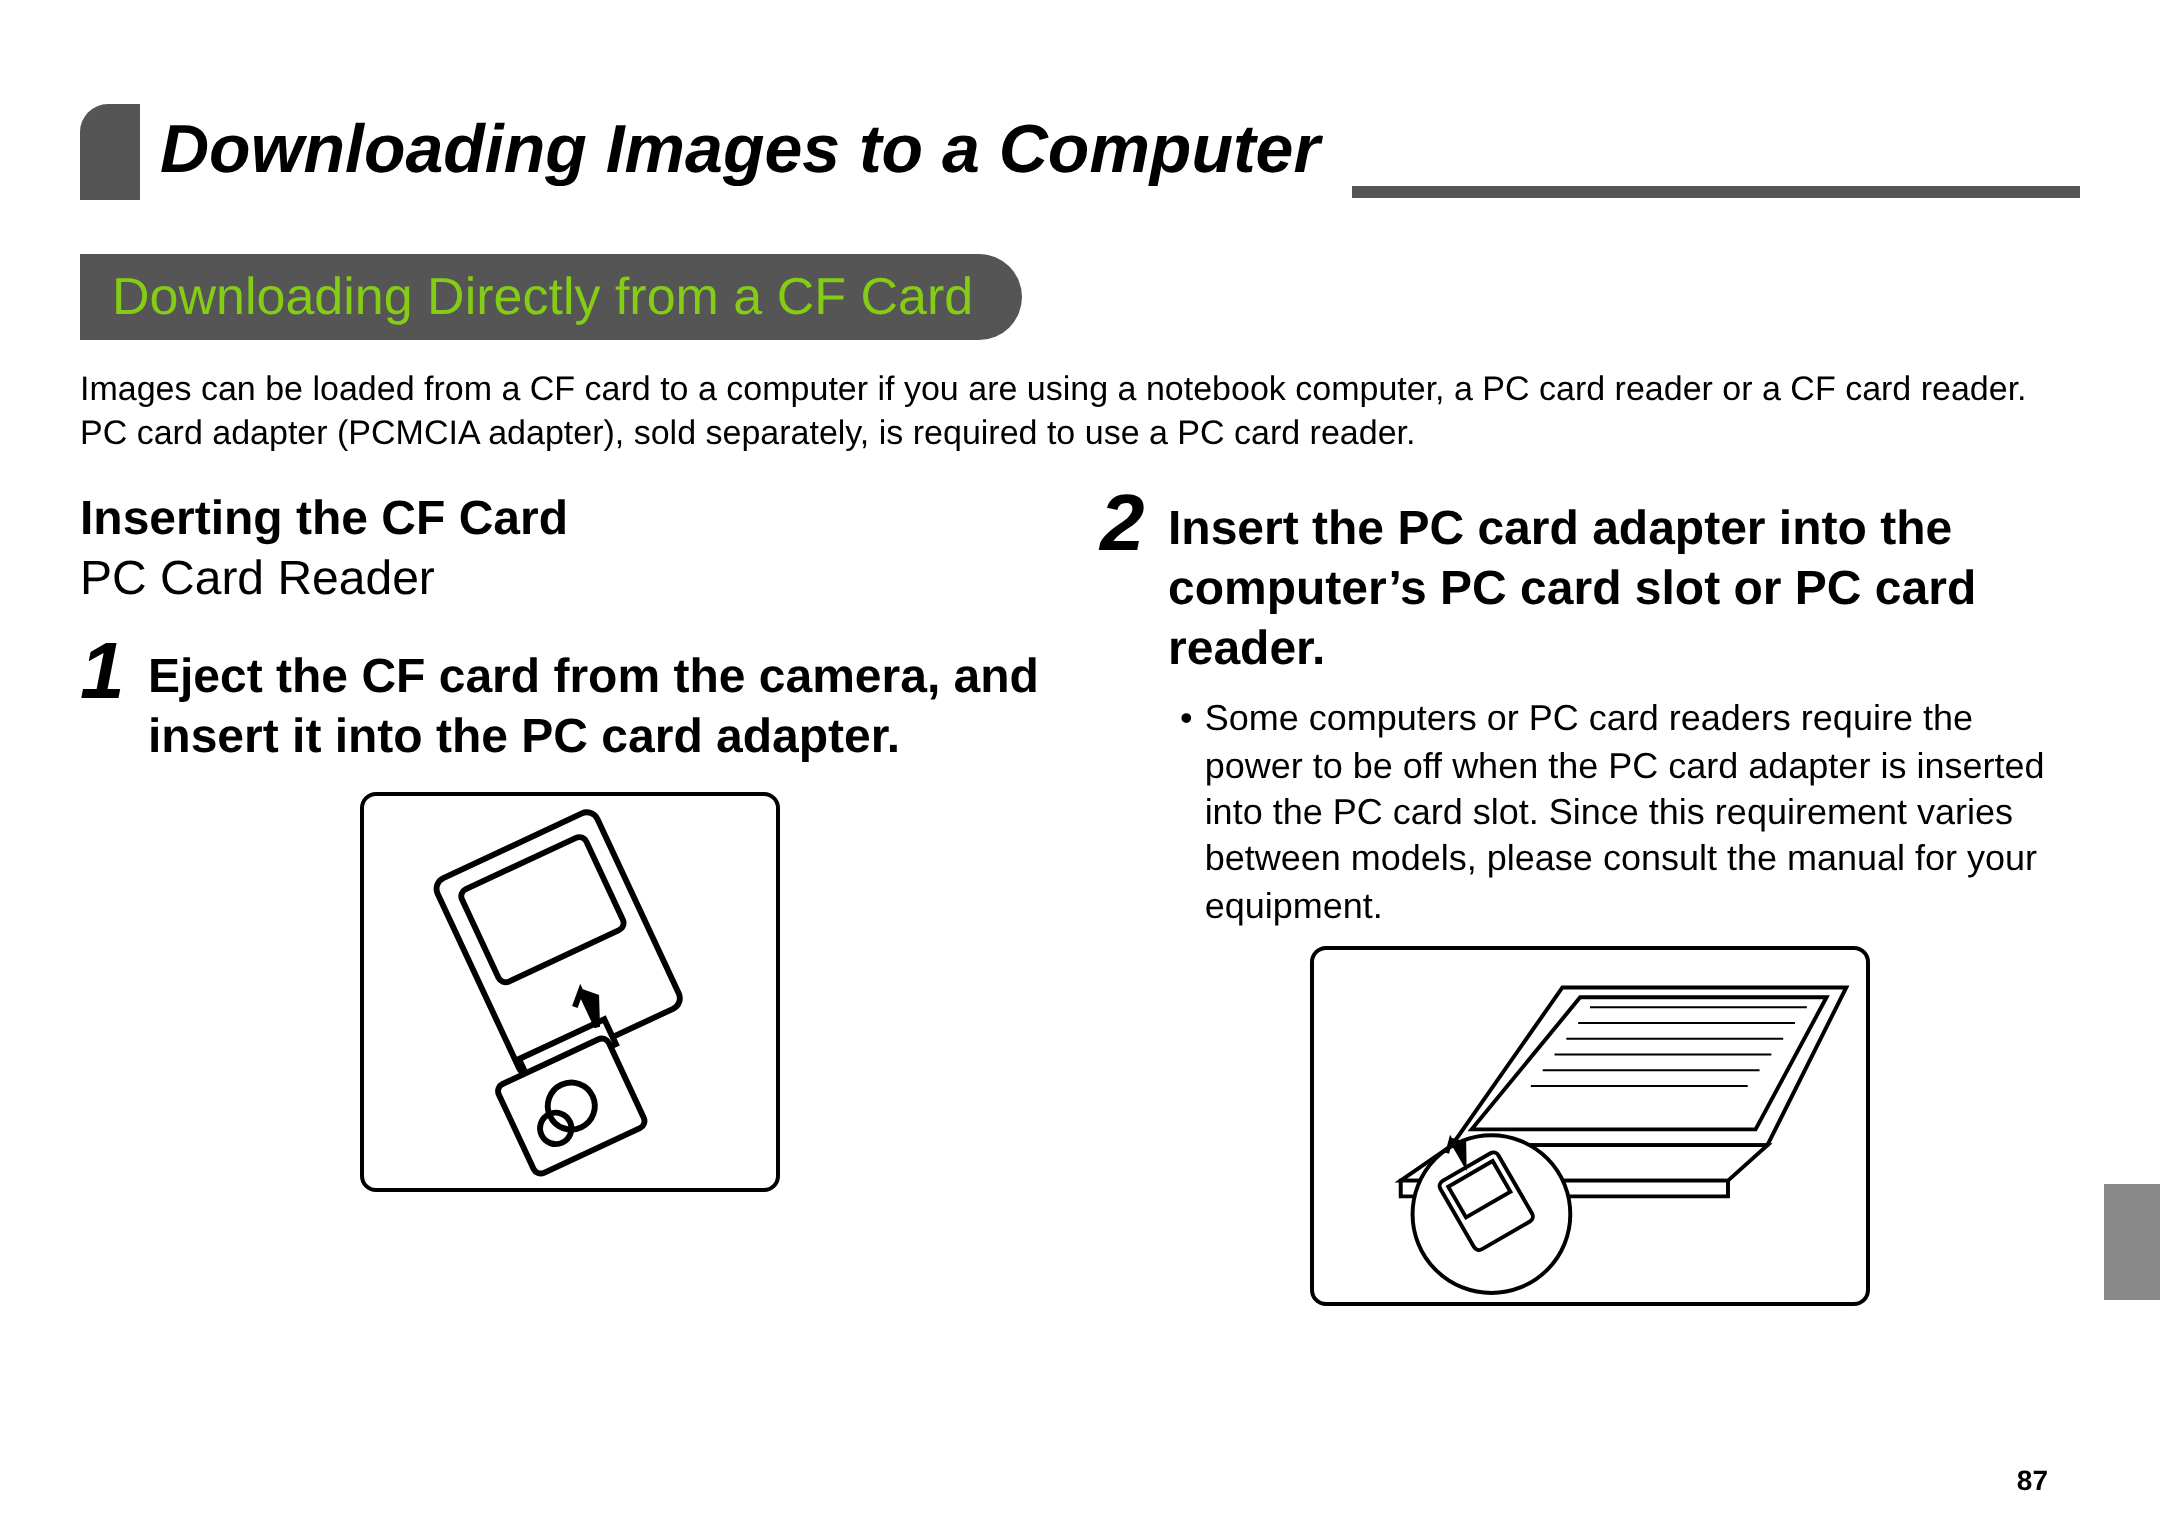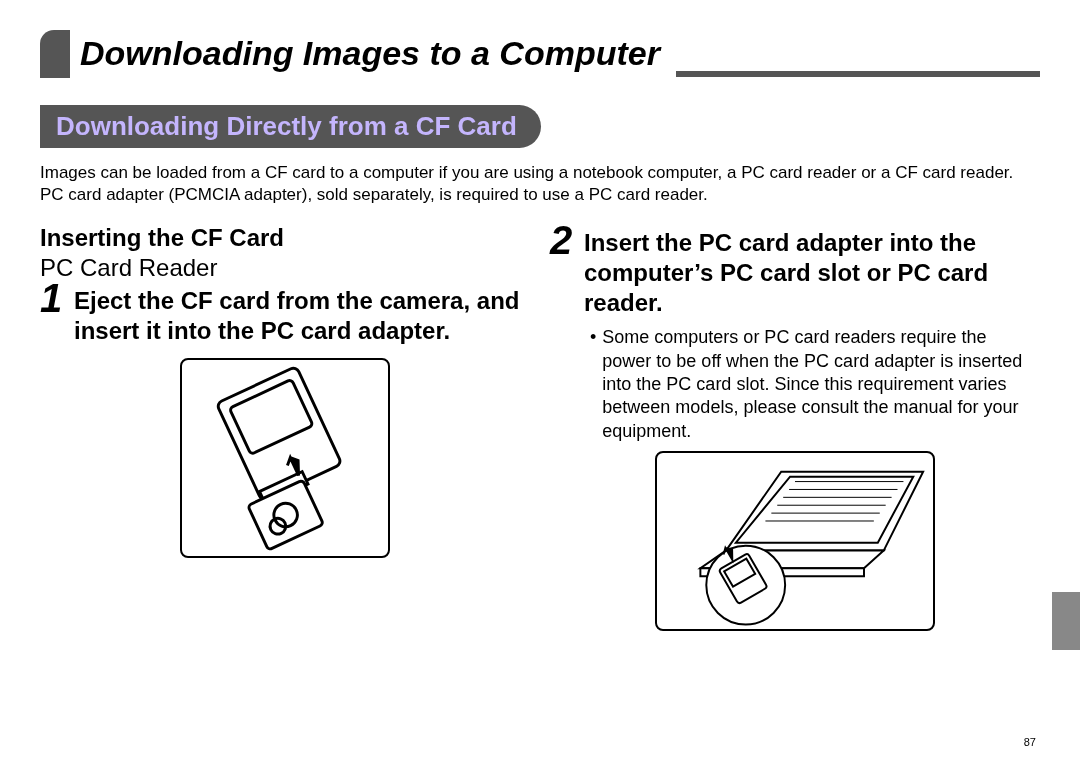--- a/index.html
+++ b/index.html
@@ -13,20 +13,21 @@
     padding: 30px 40px 20px 40px;
   }
   .chapter-heading {
     position: relative;
     margin-bottom: 18px;
   }
   .chapter-bar {
     display: flex;
     align-items: stretch;
     position: relative;
+    margin-top: 22px;
   }
   .chapter-tab {
     width: 30px;
     height: 48px;
     background: #555;
     border-top-left-radius: 14px;
     border-bottom-left-radius: 0;
   }
   .chapter-title {
     font-size: 34px;
@@ -38,23 +39,23 @@
   }
   .chapter-line {
     flex: 1;
     border-bottom: 6px solid #555;
     margin-bottom: 2px;
     align-self: flex-end;
     height: 6px;
   }
   .section-heading {
     background: #555;
-    color: #c4b5fd;
+    color: #84cc16;
     font-size: 26px;
-    font-weight: bold;
+    font-weight: normal;
     padding: 6px 24px 6px 16px;
     border-radius: 0 22px 22px 0;
     display: inline-block;
     margin: 8px 0 14px 0;
   }
   .intro-text {
     font-size: 17px;
     line-height: 1.3;
     margin: 0 0 18px 0;
   }
@@ -66,20 +67,21 @@
     flex: 1;
   }
   .sub-heading {
     font-size: 24px;
     font-weight: bold;
     margin-bottom: 2px;
   }
   .sub-sub {
     font-size: 24px;
     font-weight: normal;
+    margin-bottom: 16px;
   }
   .step {
     display: flex;
     align-items: flex-start;
     gap: 6px;
     margin-bottom: 8px;
   }
   .step-num {
     font-size: 40px;
     font-style: italic;
@@ -123,23 +125,23 @@
     border-radius: 8px;
     margin: 8px auto 0 auto;
     display: flex;
     align-items: center;
     justify-content: center;
     background: #fff;
   }
   .page-num {
     position: absolute;
     bottom: 18px;
-    right: 44px;
-    font-size: 11px;
-    font-weight: normal;
+    right: 56px;
+    font-size: 14px;
+    font-weight: bold;
   }
   .side-tab {
     position: absolute;
     right: 0;
     top: 592px;
     width: 28px;
     height: 58px;
     background: #888;
   }
 </style>

